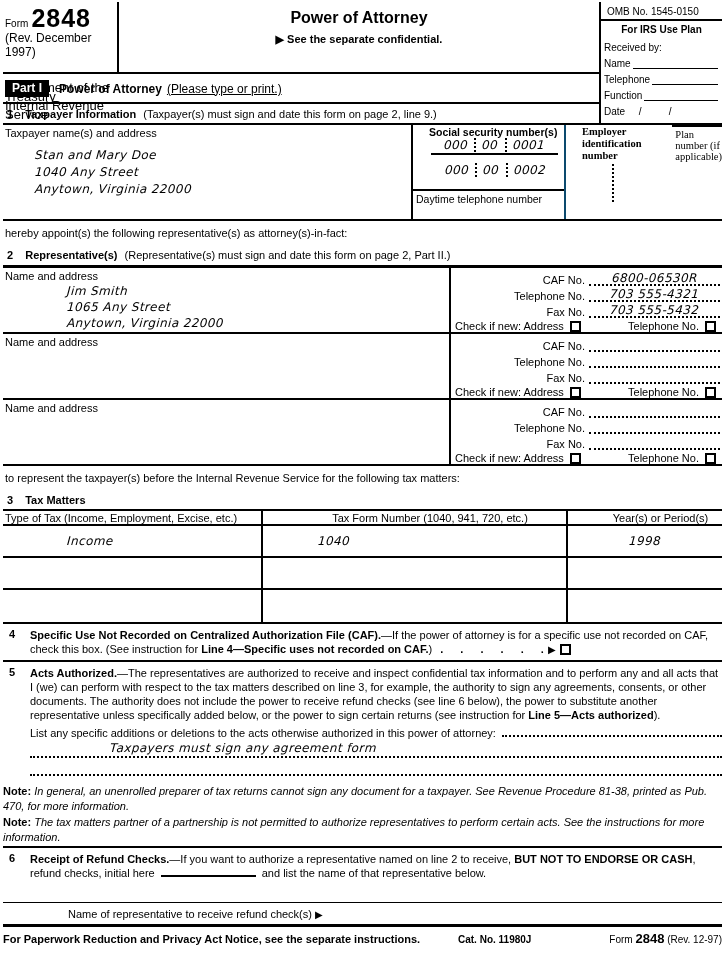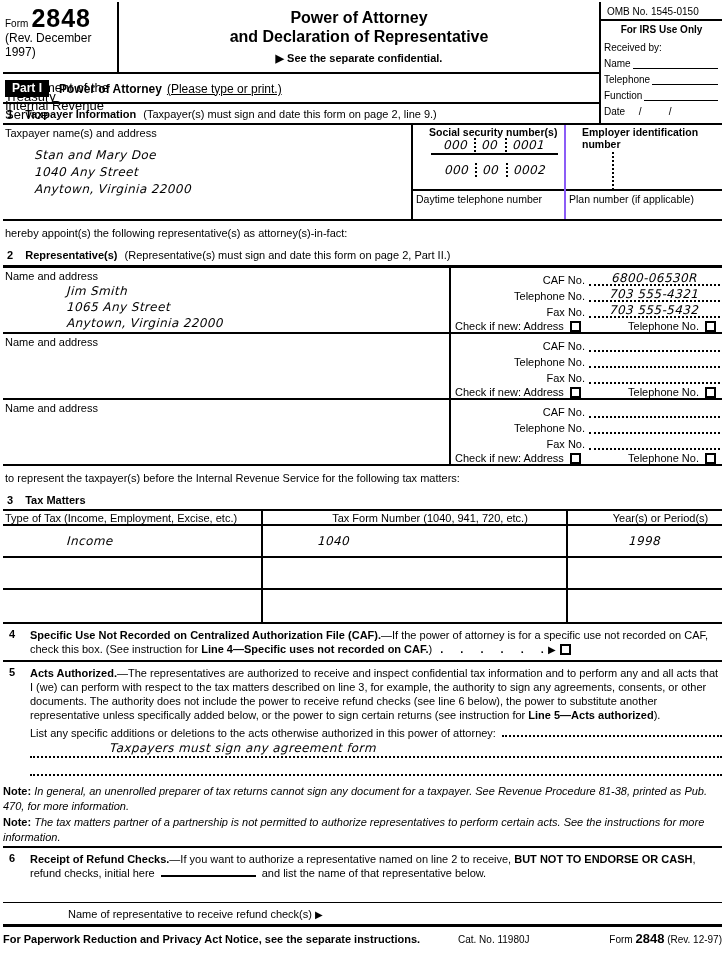--- a/index.html
+++ b/index.html
@@ -44,21 +44,21 @@
   .omb { border-bottom: 2px solid #000; padding: 4px 2px 2px 6px; white-space: nowrap; }
   .irs-title { font-weight: bold; text-align: center; padding: 3px 0 2px 0; font-size: 10px; }
   .irs-row { padding: 2px 2px 0 3px; height: 16px; display: flex; align-items: flex-end; }
   .fill-line { flex: 1; border-bottom: 1px solid #000; margin: 0 2px; height: 11px; }
   .date-slash { width: 30px; text-align: center; }
   
   .taxtable { display: flex; border-bottom: 2px solid #000; height: 96px; }
   .tt-left { width: 408px; padding: 2px 0 0 2px; }
   .tt-addr { margin: 8px 0 0 30px; line-height: 17px; }
   .tt-mid { width: 153px; border-left: 2px solid #000; display: flex; flex-direction: column; }
-  .tt-right { flex: 1; border-left: 2px solid #8b5cf6; display: flex; flex-direction: column; }
+  .tt-right { flex: 1; border-left: 2px solid #0c4a6e; display: flex; flex-direction: row; font-family: Liberation Serif, serif; }
   .tt-upper { height: 64px; padding: 1px 2px 0 16px; }
   .tt-lower { flex: 1; border-top: 2px solid #000; padding: 2px 0 0 3px; font-size: 10.5px; }
   .ssn-row { display: flex; align-items: center; justify-content: center; gap: 0; }
   .ssn-seg { padding: 0 6px; }
   .vdot { border-left: 2px dotted #000; height: 14px; }
   .ssn-underline { border-bottom: 2px solid #000; margin: 0 4px 6px 2px; padding-bottom: 1px; }
   .ein-dotline { border-left: 2px dotted #000; height: 38px; margin: 2px 0 0 30px; width: 0; }
   .hereby { padding: 6px 0 5px 2px; }
   
   .sec-hdr { padding: 5px 0 4px 4px; border-bottom: 3px solid #000; }
@@ -98,21 +98,21 @@
   .handline { border-bottom: 2px dotted #000; margin: 2px 0 0 27px; padding-left: 80px; height: 17px; }
   .blankdotted { border-bottom: 2px dotted #000; margin: 14px 0 0 27px; height: 4px; }
   .notes { margin-top: 8px; line-height: 15px; }
   .note-p { margin-bottom: 1px; }
   .notes-rule { border-bottom: 2px solid #000; margin-top: 1px; }
   .initial-blank { display: inline-block; width: 95px; border-bottom: 2px solid #000; height: 11px; margin: 0 6px; }
   .refund-name-row { margin-top: 22px; border-top: 1px solid #000; border-bottom: 3px solid #000; padding: 5px 0 4px 65px; }
   
   .footer { display: flex; align-items: baseline; padding-top: 4px; }
   .footer-left { font-weight: bold; width: 455px; }
-  .footer-cat { width: 135px; font-size: 10px; }
+  .footer-cat { width: 135px; font-size: 10px; font-weight: bold; }
   .footer-right { flex: 1; text-align: right; font-size: 10px; white-space: nowrap; }
   .footer-num { font-weight: bold; font-size: 13px; }
 </style>
 </head>
 <body>
 
 <div class="top-area">
   <div class="top-left">
     <div class="hdr">
       <div class="form-id">
@@ -121,38 +121,37 @@
           <span class="form-number">2848</span>
         </div>
         <div class="revision">(Rev. December 1997)</div>
         <div class="agency">
           <div>Department of the Treasury</div>
           <div>Internal Revenue Service</div>
         </div>
       </div>
       <div class="title-block">
         <div class="title1">Power of Attorney</div>
-        <div class="title2">and Declaration of Representative</div>
         <div class="see-instr">▶ See the separate confidential.</div>
       </div>
     </div>
     <div class="part1bar">
       <span class="part1label">Part I</span>
       <span class="part1title">Power of Attorney</span>
       <span class="part1hint">(Please type or print.)</span>
     </div>
     <div class="line1hdr">
       <span class="line-num">1</span>
       <span class="line-title">Taxpayer Information</span>
       <span>(Taxpayer(s) must sign and date this form on page 2, line 9.)</span>
     </div>
   </div>
   <div class="irs-box">
     <div class="omb">OMB No. 1545-0150</div>
-    <div class="irs-title">For IRS Use Only</div>
+    <div class="irs-title">For IRS Use Plan</div>
     <div class="irs-row">Received by:</div>
     <div class="irs-row">
       <span>Name</span>
       <span class="fill-line"></span>
     </div>
     <div class="irs-row">
       <span>Telephone</span>
       <span class="fill-line"></span>
     </div>
     <div class="irs-row">

